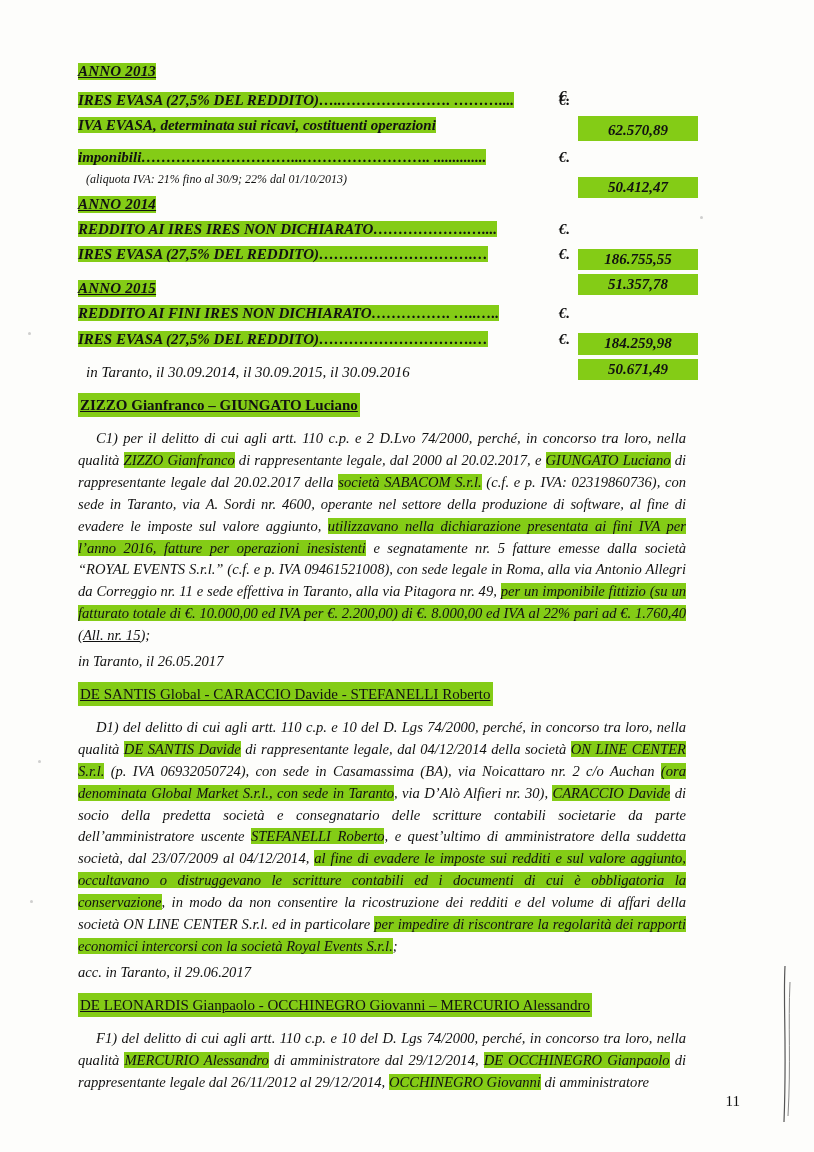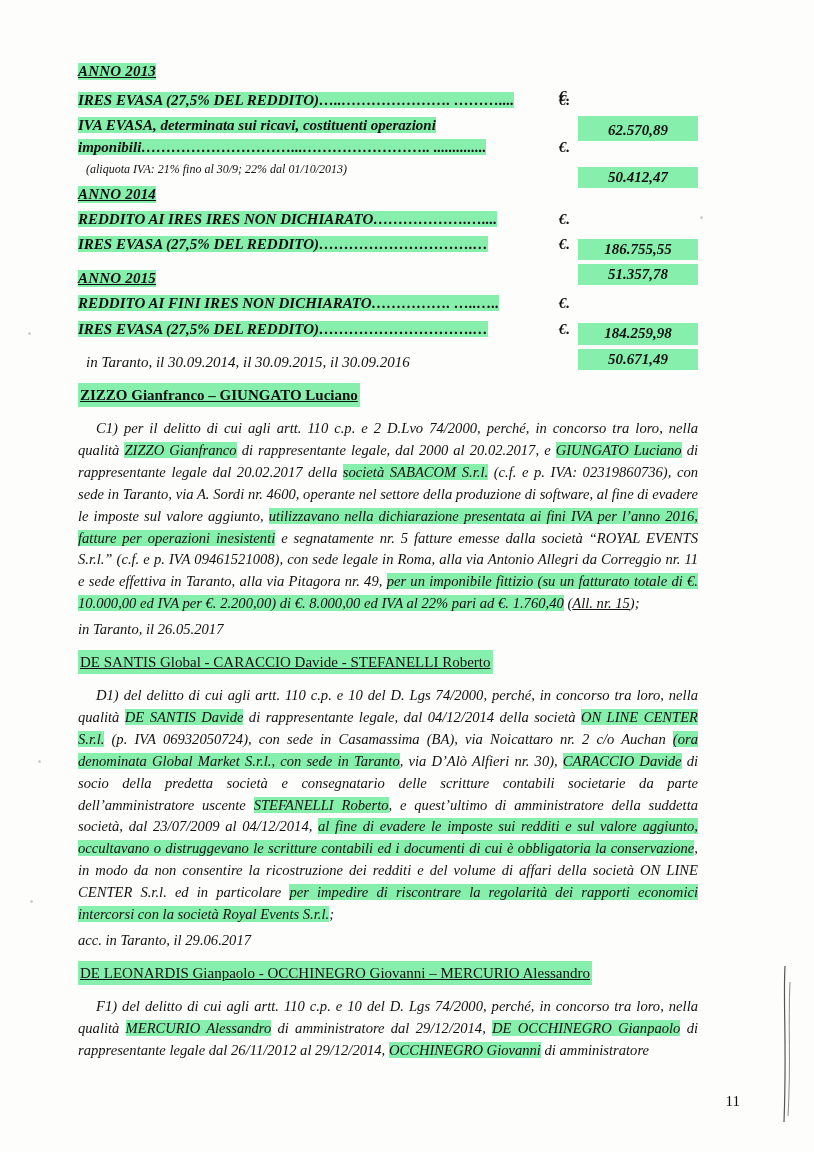--- a/index.html
+++ b/index.html
@@ -22,21 +22,21 @@
     height: 1152px;
     background: #fdfdfb;
   }
   .content {
     position: absolute;
     left: 78px;
     top: 62px;
     width: 620px;
   }
   .hl {
-    background: #86efac;
+    background: #84cc16;
   }
   .u { text-decoration: underline; }
 
   
   .year-head {
     font-style: italic;
     font-weight: bold;
     font-size: 15px;
     letter-spacing: .2px;
     margin: 0 0 6px 0;
@@ -75,21 +75,21 @@
     font-size: 12px;
     margin: 2px 0 8px 8px;
   }
   .block-gap { height: 10px; }
 
   .ivaevasa2 {
     font-style: italic;
     font-weight: bold;
     font-size: 15px;
     line-height: 1.42;
-    margin-bottom: 0;
+    margin-bottom: 10px;
   }
 
   .place-line {
     font-style: italic;
     font-size: 15px;
     margin: 14px 0 16px 8px;
   }
 
   .names {
     font-size: 15px;
@@ -99,21 +99,21 @@
     text-decoration: underline;
     padding: 4px 2px;
   }
   .names .bold-part { font-weight: bold; }
 
   .para {
     font-size: 14.6px;
     font-style: italic;
     text-align: justify;
     line-height: 1.5;
-    margin: 0 0 6px 0;
+    margin: 0 12px 6px 0;
     text-indent: 0;
   }
   .para.first { text-indent: 18px; }
   .tail {
     font-size: 14.6px;
     font-style: italic;
     margin: 0 0 16px 0;
   }
 
   .pageno {

